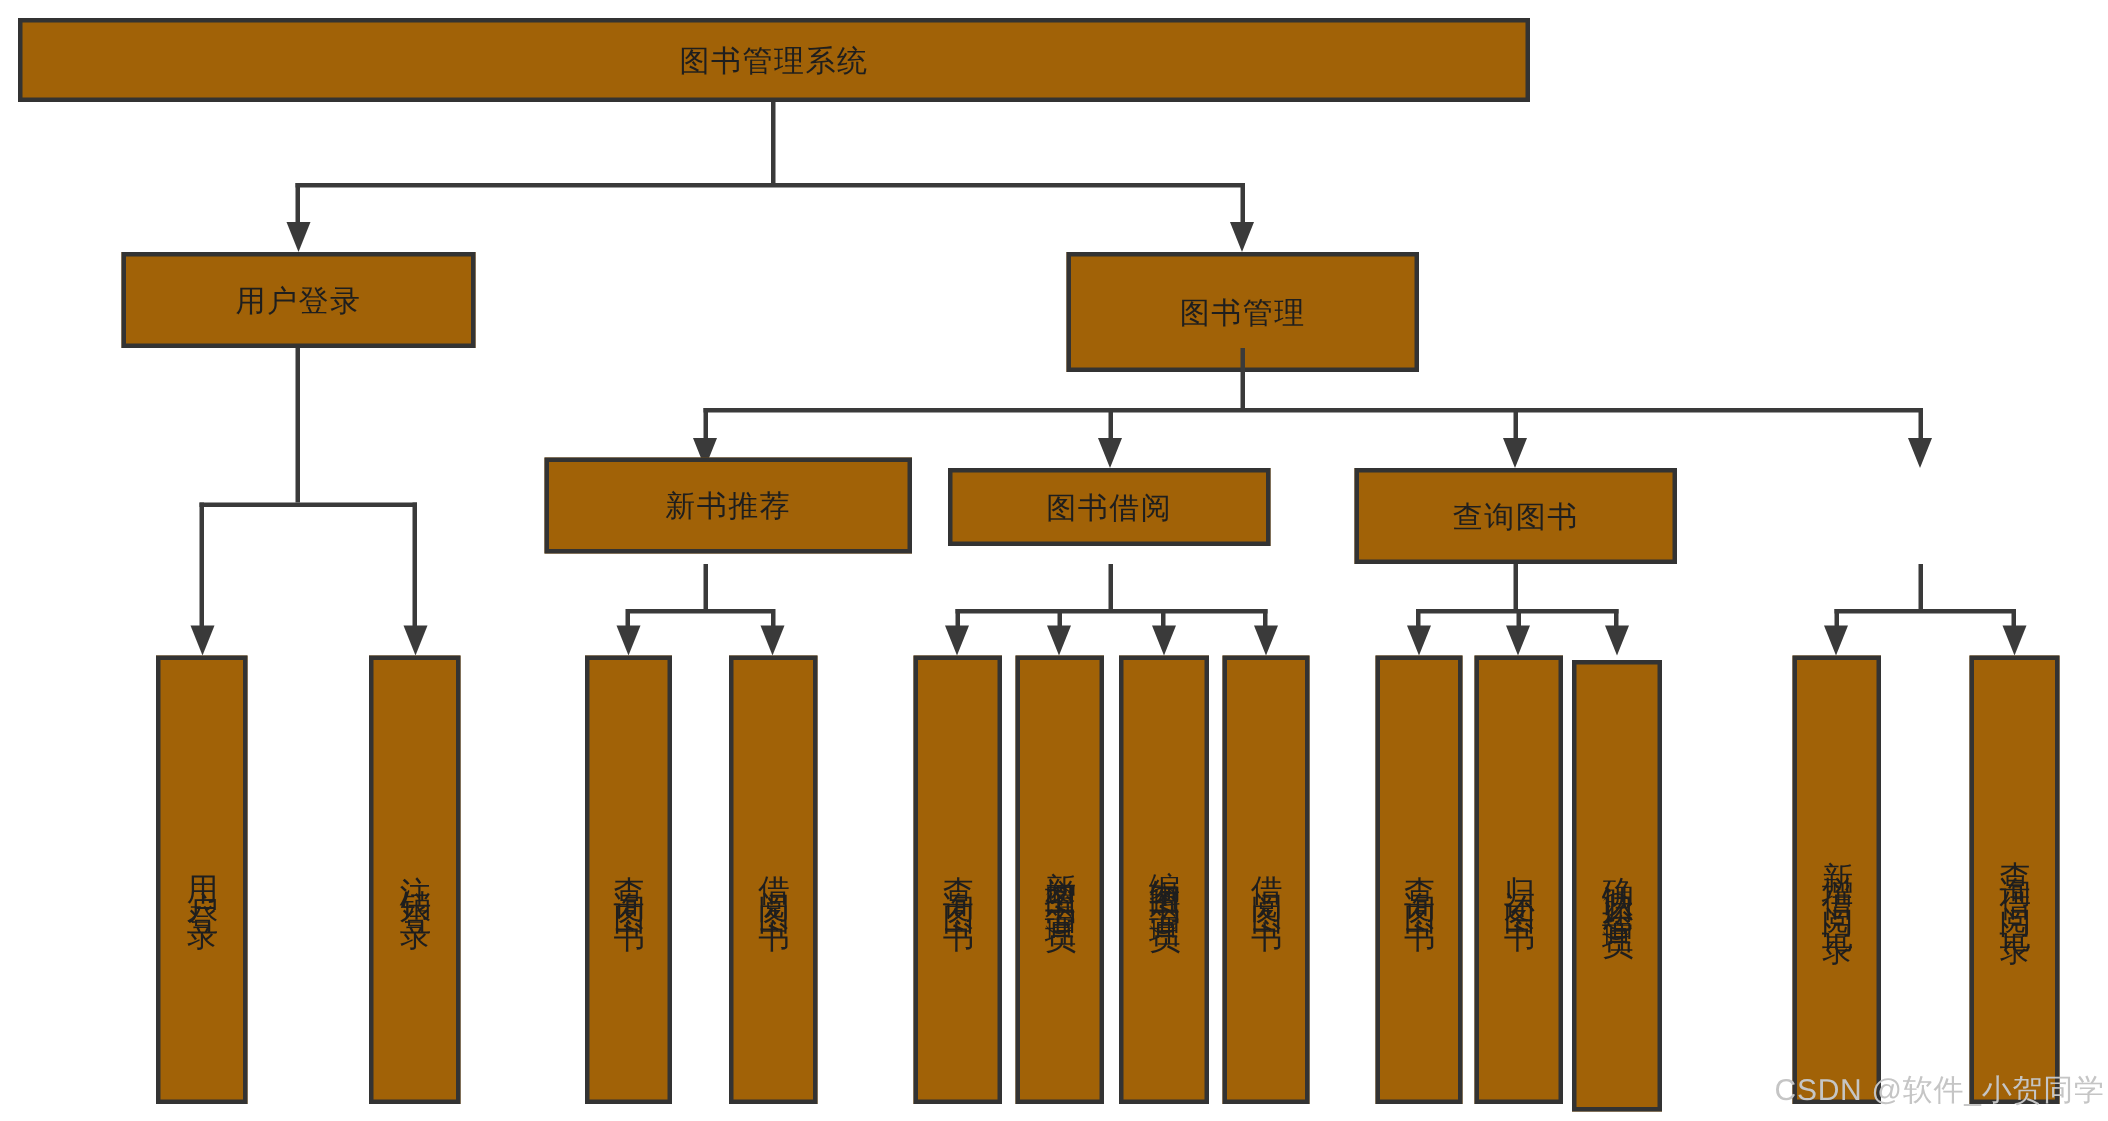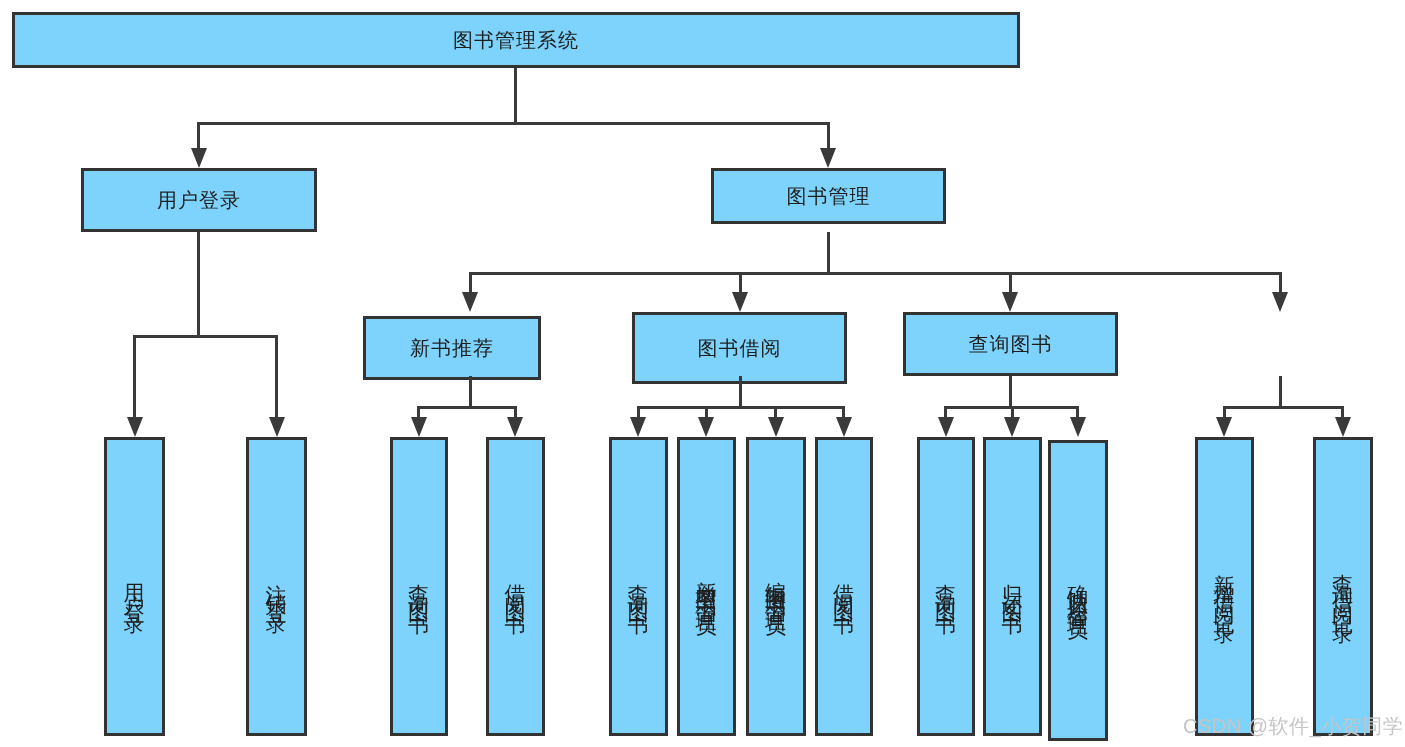--- a/index.html
+++ b/index.html
@@ -3,21 +3,21 @@
 <meta charset="utf-8">
 <style>
   :root{
     --line:#3a3a3a; --border:#333333; --text:#1e1e1e;
     --watermark:#c5c5c5; --background:#ffffff;
   }
   html,body{margin:0;padding:0;background:var(--background);}
   body{font-family:"Liberation Sans","DejaVu Sans",sans-serif;}
   .canvas{position:relative;width:1405px;height:747px;background:var(--background);overflow:hidden;}
   .box{
-    position:absolute;box-sizing:border-box;background:#7dd3fc;
+    position:absolute;box-sizing:border-box;background:#a16207;
     border:3px solid var(--border);
     display:flex;align-items:center;justify-content:center;
     color:var(--text);
   }
   .box-label{font-size:20px;letter-spacing:1px;white-space:nowrap;}
   .vtext{
     writing-mode:vertical-rl;text-orientation:mixed;
     font-size:21px;letter-spacing:10px;line-height:1;
     color:var(--text);white-space:nowrap;
   }
@@ -50,21 +50,21 @@
   <div class="h" style="left:197px;top:122px;width:633px;"></div>
 
   <div class="v" style="left:197px;top:122px;height:28px;"></div>
   <div class="tri" style="left:191px;top:148px;"></div>
   <div class="v" style="left:827px;top:122px;height:28px;"></div>
   <div class="tri" style="left:820px;top:148px;"></div>
 
   <div class="box" style="left:81px;top:168px;width:236px;height:64px;">
     <span class="box-label">用户登录</span>
   </div>
-  <div class="box" style="left:711px;top:168px;width:235px;height:56px;text-align:right;">
+  <div class="box" style="left:711px;top:168px;width:235px;height:80px;text-align:right;">
     <span class="box-label">图书管理</span>
   </div>
 
   <div class="v" style="left:197px;top:232px;height:103px;"></div>
   <div class="h" style="left:133px;top:335px;width:145px;"></div>
   <div class="v" style="left:133px;top:335px;height:84px;"></div>
   <div class="tri" style="left:127px;top:417px;"></div>
   <div class="v" style="left:275px;top:335px;height:84px;"></div>
   <div class="tri" style="left:269px;top:417px;"></div>
 
@@ -72,24 +72,24 @@
   <div class="h" style="left:469px;top:272px;width:812px;"></div>
   <div class="v" style="left:469px;top:272px;height:24px;"></div>
   <div class="tri" style="left:462px;top:292px;"></div>
   <div class="v" style="left:739px;top:272px;height:24px;"></div>
   <div class="tri" style="left:732px;top:292px;"></div>
   <div class="v" style="left:1009px;top:272px;height:24px;"></div>
   <div class="tri" style="left:1002px;top:292px;"></div>
   <div class="v" style="left:1279px;top:272px;height:24px;"></div>
   <div class="tri" style="left:1272px;top:292px;"></div>
 
-  <div class="box" style="left:363px;top:316px;width:178px;height:64px;">
+  <div class="box" style="left:363px;top:305px;width:245px;height:64px;">
     <span class="box-label">新书推荐</span>
   </div>
-  <div class="box" style="left:632px;top:312px;width:215px;height:72px;">
+  <div class="box" style="left:632px;top:312px;width:215px;height:52px;">
     <span class="box-label">图书借阅</span>
   </div>
   <div class="box" style="left:903px;top:312px;width:215px;height:64px;">
     <span class="box-label">查询图书</span>
   </div>
 
   <div class="v" style="left:469px;top:376px;height:30px;"></div>
   <div class="v" style="left:739px;top:376px;height:30px;"></div>
   <div class="v" style="left:1009px;top:376px;height:30px;"></div>
   <div class="v" style="left:1279px;top:376px;height:30px;"></div>

